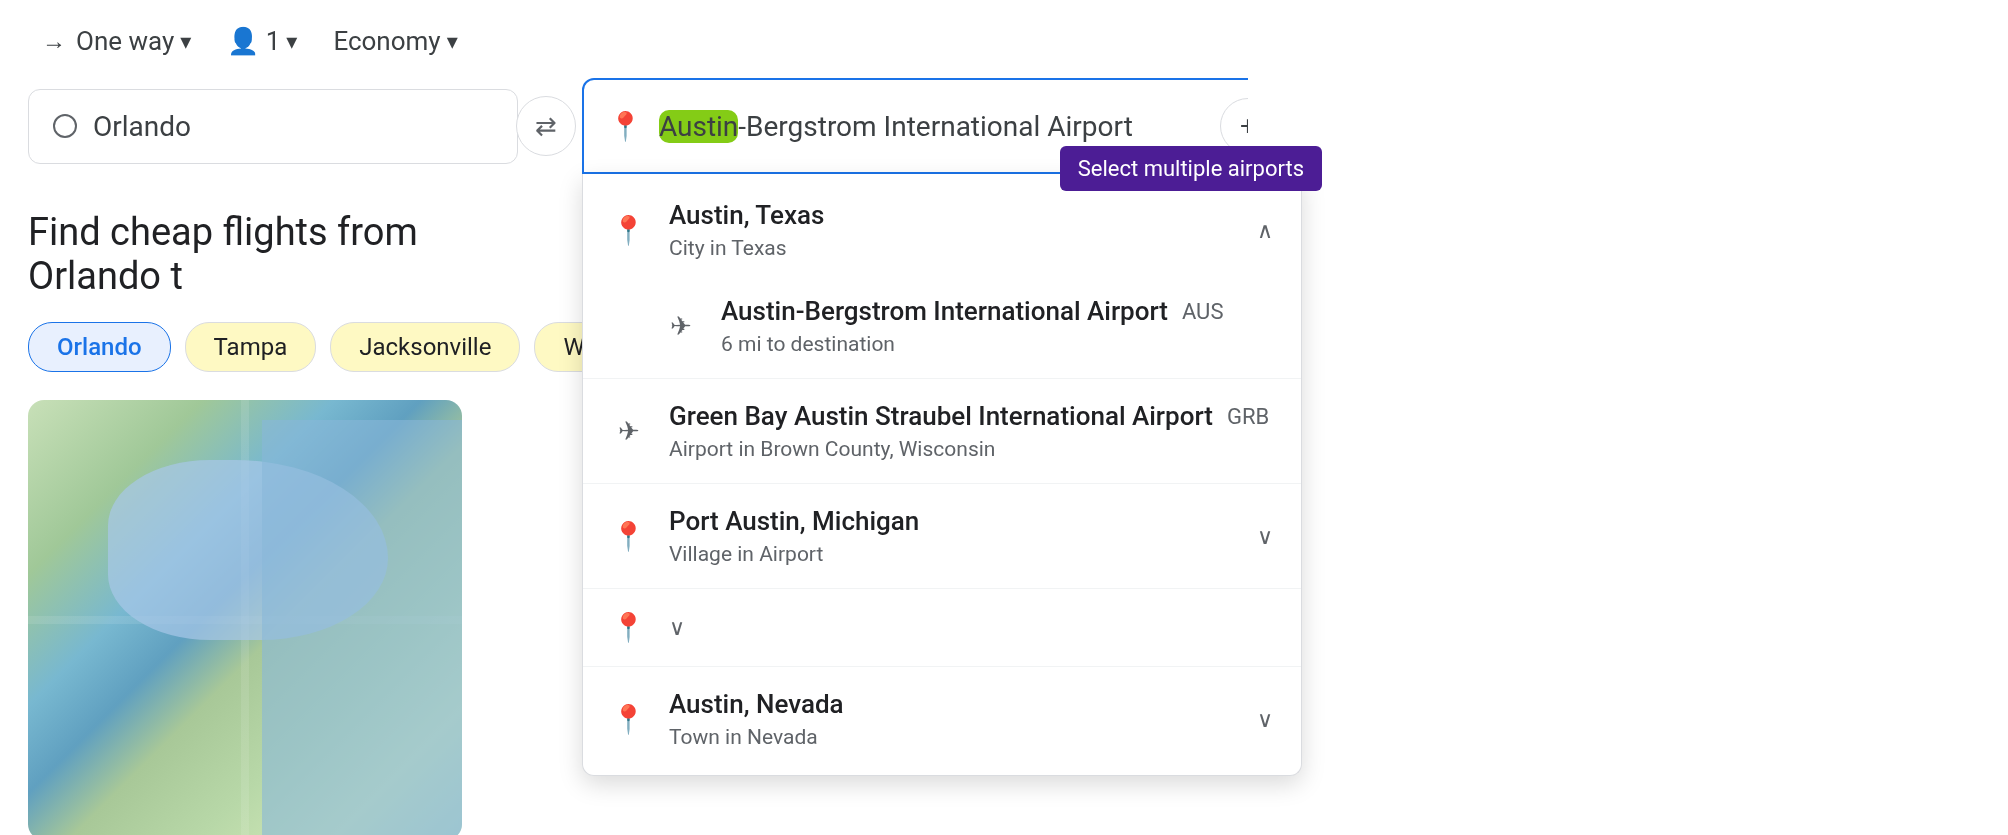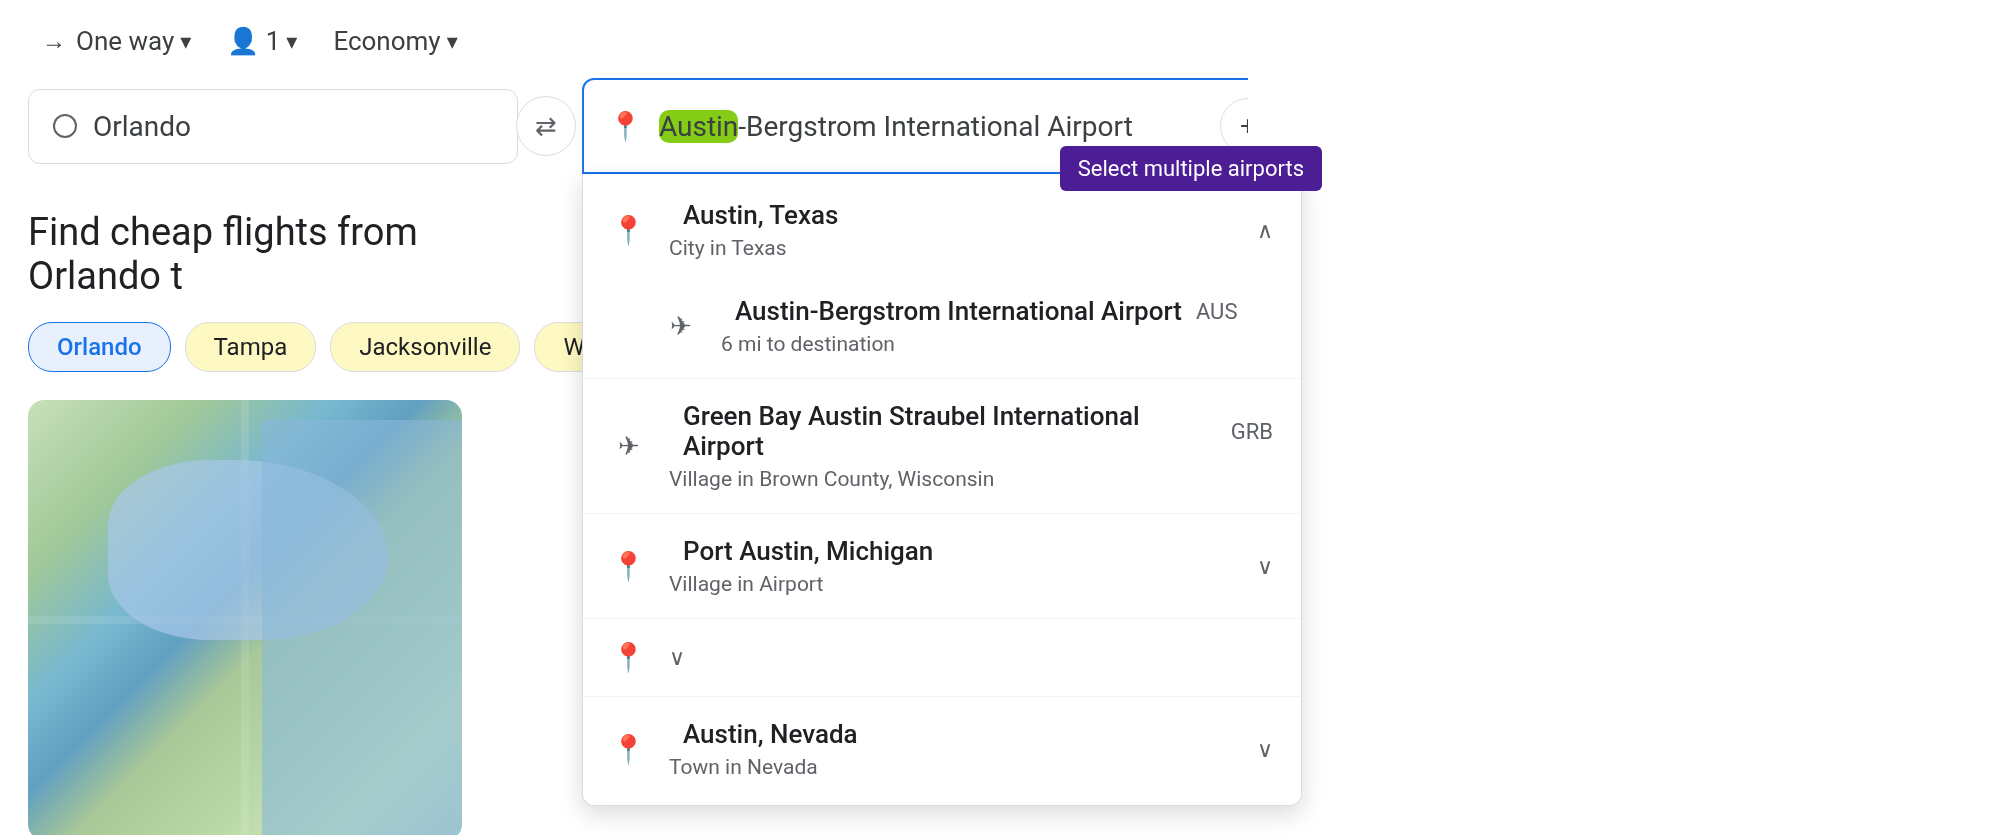--- a/index.html
+++ b/index.html
@@ -199,21 +199,20 @@
       flex: 1;
     }
 
     .dropdown-item-title {
       font-size: 26px;
       color: #202124;
       font-weight: 500;
       display: flex;
       align-items: center;
       gap: 14px;
-      margin-left: 14px;
     }
 
     .airport-code {
       font-size: 22px;
       color: #5f6368;
       font-weight: 400;
       text-align: center;
     }
 
     .dropdown-item-sub {
@@ -404,21 +403,21 @@
 
       <div class="divider"></div>
 
       <div class="dropdown-item">
         <div class="dropdown-item-icon" style="font-size:26px;">✈</div>
         <div class="dropdown-item-text">
           <div class="dropdown-item-title">
             <span>Green Bay Austin Straubel International Airport</span>
             <span class="airport-code">GRB</span>
           </div>
-          <div class="dropdown-item-sub">Village in Brown County, Wisconsin</div>
+          <div class="dropdown-item-sub">Airport in Brown County, Wisconsin</div>
         </div>
       </div>
 
       <div class="divider"></div>
 
       <div class="dropdown-item">
         <div class="dropdown-item-icon">📍</div>
         <div class="dropdown-item-text">
           <div class="dropdown-item-title">
             <span>Port Austin, Michigan</span>

